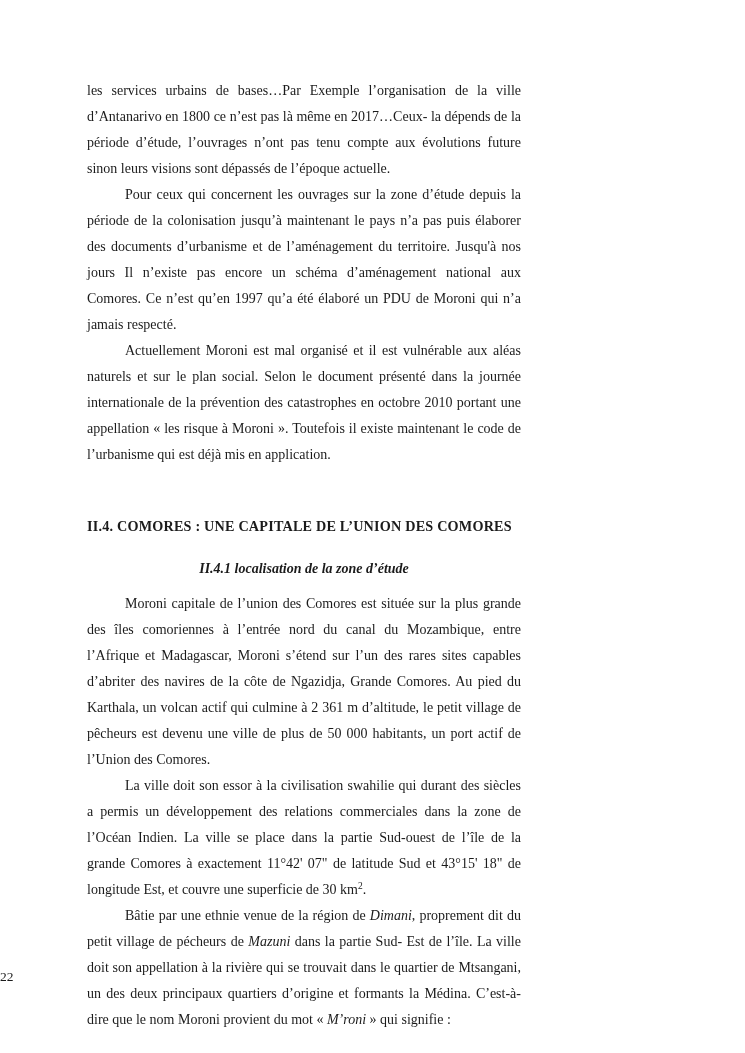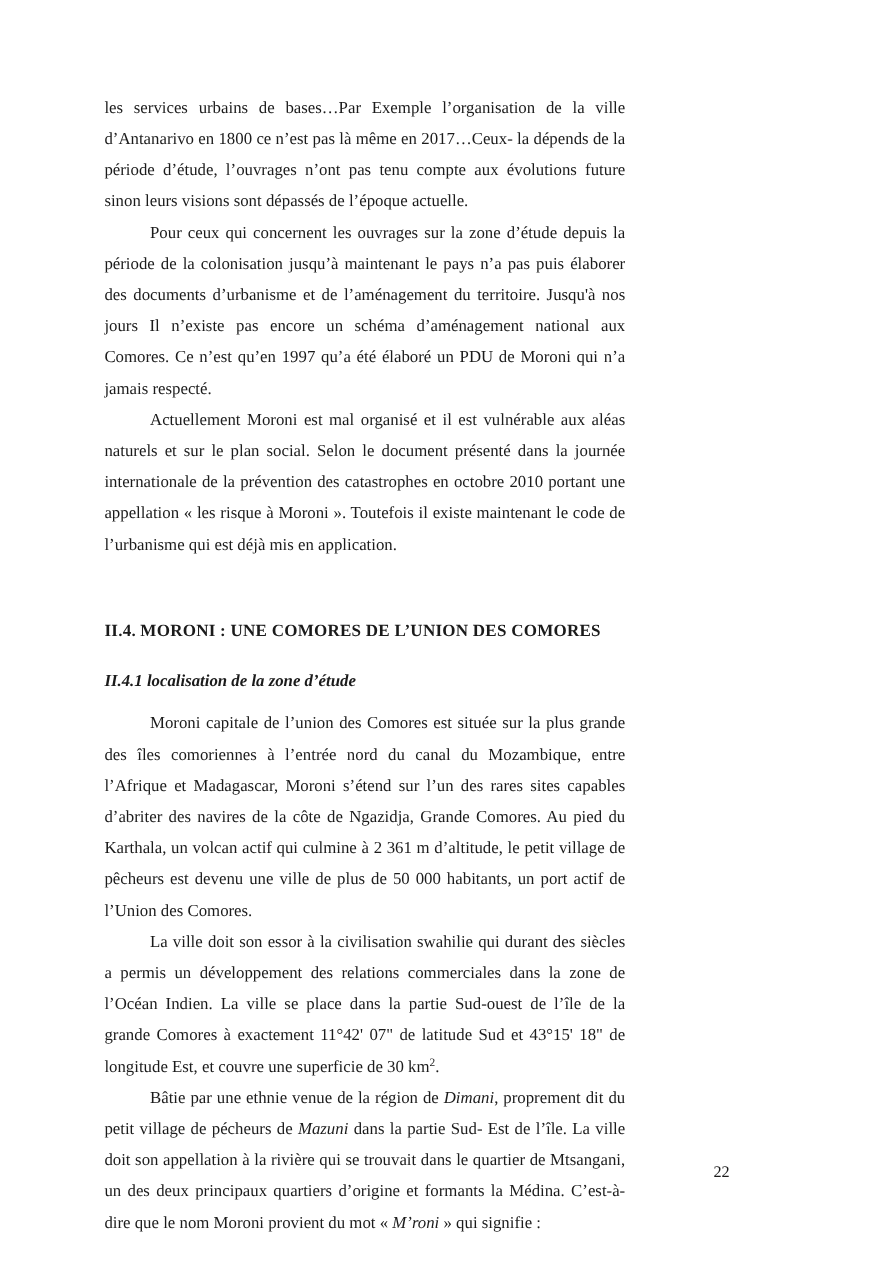--- a/index.html
+++ b/index.html
@@ -36,59 +36,59 @@
     font-style: normal;
     letter-spacing: 0.2px;
     text-align: left;
   }
   .subsection-heading {
     margin: 17px 0 0 0;
     font-size: 14px;
     line-height: 26px;
     font-weight: 700;
     font-style: italic;
-    text-align: left;
+    text-align: center;
   }
   .after-heading {
     margin-top: 9px;
   }
   .italic {
     font-style: italic;
     margin-top: 37px;
   }
   .sup {
     position: relative;
     top: -5px;
     font-size: 9.5px;
     line-height: 0;
   }
   .footer {
     position: absolute;
     top: 968px;
     left: 0;
     right: 0;
-    text-align: right;
+    text-align: left;
     font-size: 13.5px;
     line-height: 18px;
     color: #1b1b1b;
   }
 </style>
 </head>
 <body>
 
 <div class="page">
 
   <p class="para first">les services urbains de bases…Par  Exemple l’organisation de la ville d’Antanarivo en 1800 ce n’est pas là même en 2017…Ceux- la dépends de la période d’étude, l’ouvrages  n’ont pas tenu compte aux évolutions future sinon leurs visions sont dépassés de l’époque actuelle.</p>
 
   <p class="para">Pour ceux qui concernent les ouvrages sur la zone  d’étude depuis la période de la colonisation jusqu’à maintenant le pays n’a pas puis élaborer des documents d’urbanisme et de l’aménagement du territoire. Jusqu'à nos jours Il n’existe pas encore un schéma d’aménagement national aux Comores. Ce n’est qu’en 1997 qu’a été élaboré un PDU de Moroni qui n’a jamais respecté.</p>
 
   <p class="para">Actuellement  Moroni est mal organisé et il est vulnérable aux aléas naturels et sur le plan social. Selon le document présenté dans la journée internationale de la prévention des catastrophes en octobre 2010 portant une appellation « les risque à Moroni ». Toutefois il existe maintenant le code de l’urbanisme qui est déjà mis en application.</p>
 
 
-  <h2 class="section-heading">II.4. MORONI : UNE COMORES DE L’UNION DES COMORES</h2>
+  <h2 class="section-heading">II.4. COMORES : UNE CAPITALE DE L’UNION DES COMORES</h2>
 
   <h3 class="subsection-heading">II.4.1 localisation de la zone d’étude</h3>
 
   <p class="para after-heading">Moroni capitale de l’union des  Comores est située sur la plus grande des îles comoriennes  à l’entrée nord du canal du Mozambique, entre l’Afrique et Madagascar, Moroni s’étend sur l’un des rares sites capables d’abriter des navires de la côte de Ngazidja, Grande Comores. Au pied du Karthala, un volcan actif qui culmine à 2 361 m d’altitude, le petit village de pêcheurs est devenu une ville de plus de 50 000 habitants, un port actif de l’Union des Comores.</p>
 
   <p class="para"><span>La ville doit son essor à la civilisation swahilie qui durant des siècles a permis un développement des relations commerciales dans la zone de l’Océan Indien. La ville se place dans la partie Sud-ouest de l’île de la grande Comores à exactement 11°42' 07"  de latitude Sud et 43°15' 18" de longitude Est, et couvre une superficie de 30 km</span><span class="sup">2</span><span>.</span></p>
 
   <p class="para"><span>Bâtie par une ethnie venue de la région de </span><span class="italic">Dimani</span><span>, proprement dit du petit village de pécheurs de </span><span class="italic">Mazuni</span><span> dans la partie  Sud- Est de l’île. La ville doit son appellation à la rivière qui se trouvait dans le quartier de Mtsangani, un des deux principaux quartiers d’origine et formants la Médina. C’est-à-dire que le nom Moroni provient du mot « </span><span class="italic">M’roni</span><span> » qui signifie :</span></p>
 
   <div class="footer"><span>22</span></div>

